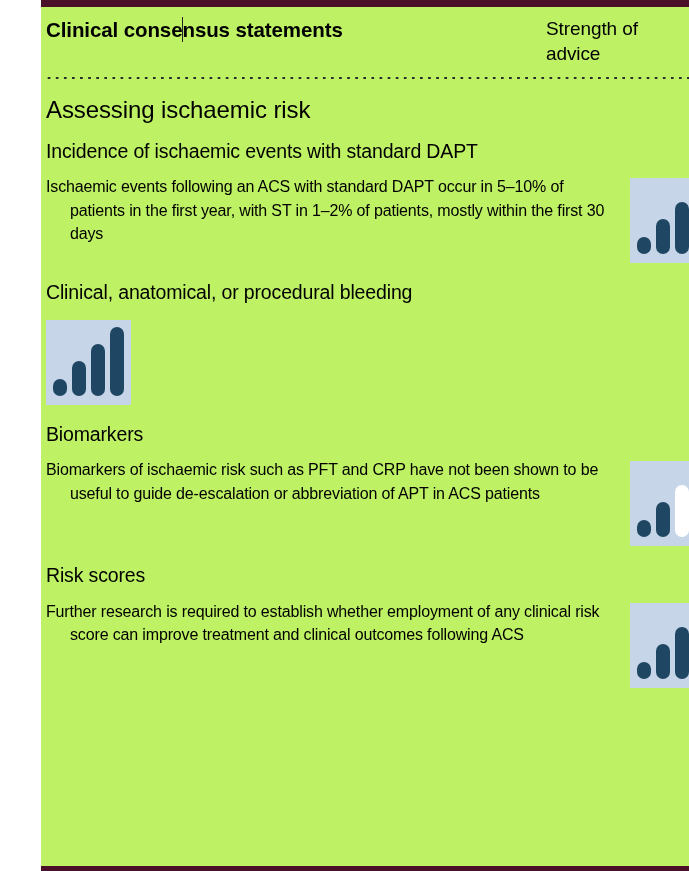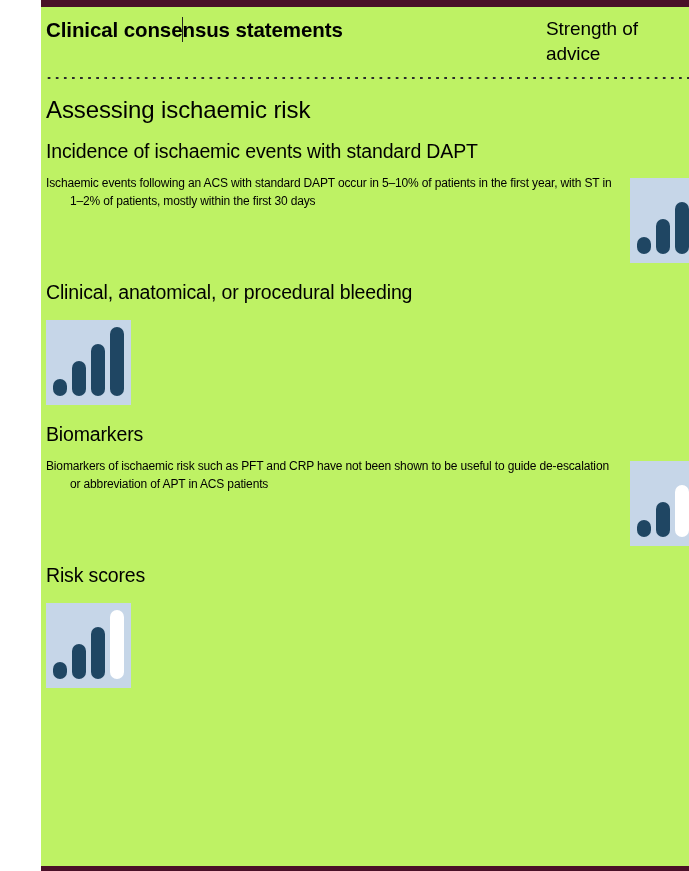--- a/index.html
+++ b/index.html
@@ -82,21 +82,21 @@
     padding-top: 20px;
     letter-spacing: -0.15px;
   }
   .stmt-row {
     display: flex;
     align-items: flex-start;
     padding-top: 14px;
   }
   .stmt-text {
     flex: 1 1 auto;
-    font-size: 12px;
+    font-size: 16px;
     line-height: 1.48;
     padding-left: 24px;
     text-indent: -24px;
     padding-right: 14px;
     letter-spacing: -0.15px;
   }
   .stmt-rating {
     flex: 0 0 92px;
     display: flex;
     justify-content: flex-start;
@@ -188,20 +188,21 @@
             <div class="rbar h3 empty"></div>
             <div class="rbar h4 empty"></div>
           </div>
         </div>
       </div>
     </div>
 
     <div>
       <div class="sub-head">Risk scores</div>
       <div class="stmt-row">
+        <div class="stmt-text">Further research is required to establish whether employment of any clinical risk score can improve treatment and clinical outcomes following ACS</div>
         <div class="stmt-rating">
           <div class="rating-icon">
             <div class="rbar h1"></div>
             <div class="rbar h2"></div>
             <div class="rbar h3"></div>
             <div class="rbar h4 empty"></div>
           </div>
         </div>
       </div>
     </div>

